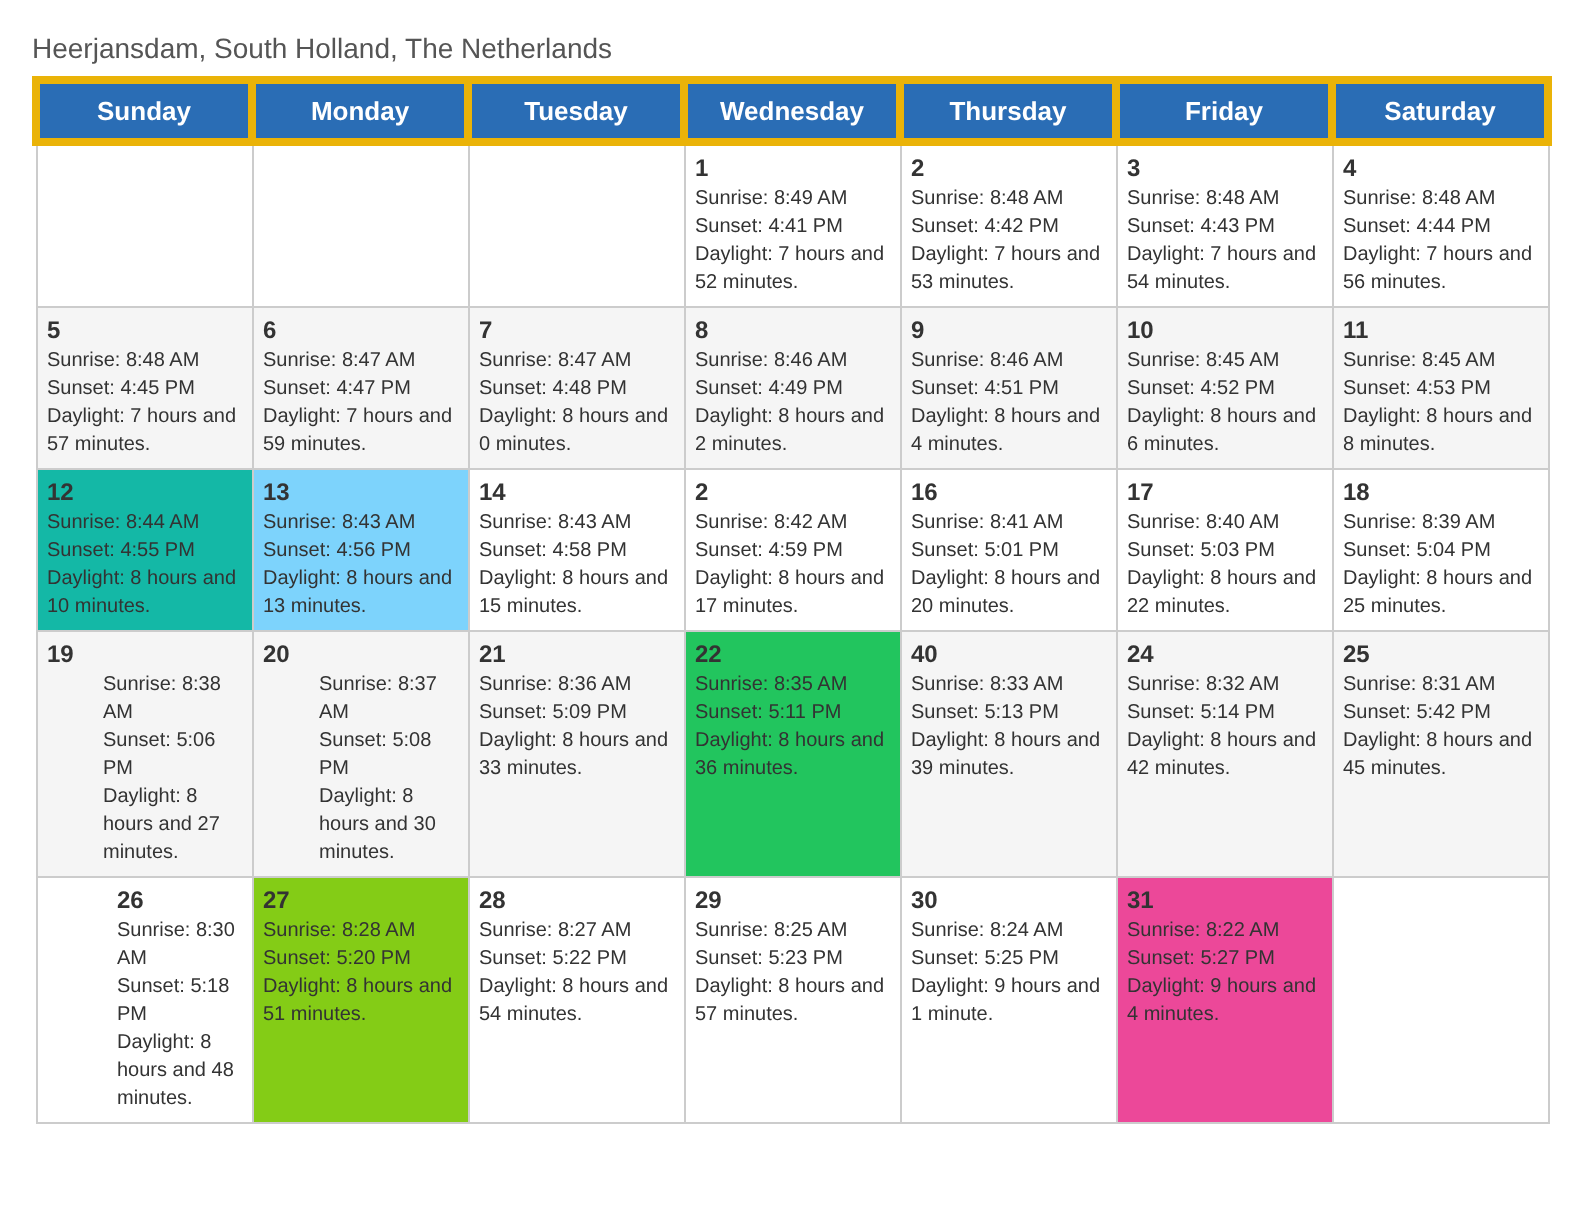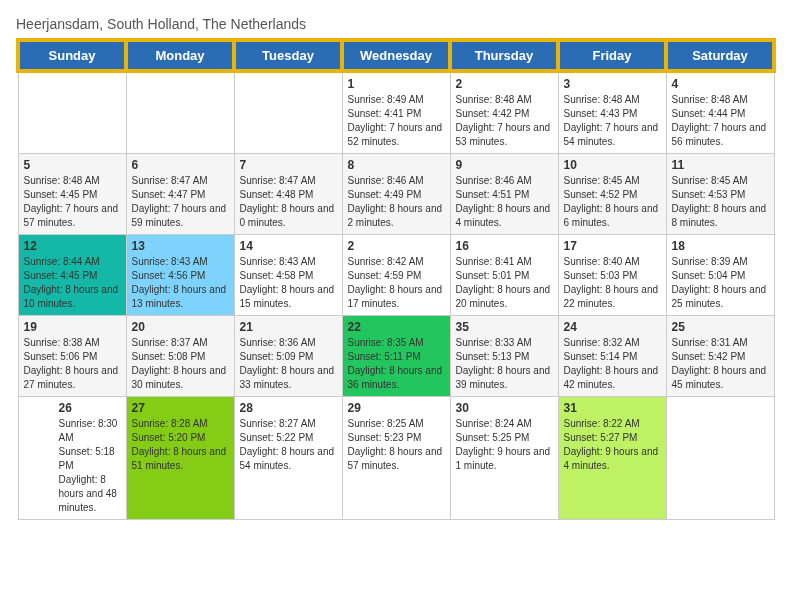--- a/index.html
+++ b/index.html
@@ -174,21 +174,21 @@
           <span class="day-num">11</span>
           <div class="day-info" style="white-space: pre-line;">Sunrise: 8:45 AM
 Sunset: 4:53 PM
 Daylight: 8 hours and 8 minutes.</div>
         </td>
       </tr>
       <tr>
         <td style="background: #14b8a6;">
           <span class="day-num">12</span>
           <div class="day-info" style="white-space: pre-line;">Sunrise: 8:44 AM
-Sunset: 4:45 PM
+Sunset: 4:55 PM
 Daylight: 8 hours and 10 minutes.</div>
         </td>
         <td style="background: #7dd3fc;">
           <span class="day-num">13</span>
           <div class="day-info" style="white-space: pre-line;">Sunrise: 8:43 AM
 Sunset: 4:56 PM
 Daylight: 8 hours and 13 minutes.</div>
         </td>
         <td style="background: rgb(255, 255, 255);">
           <span class="day-num">14</span>
@@ -217,44 +217,44 @@
         <td style="background: rgb(255, 255, 255);">
           <span class="day-num">18</span>
           <div class="day-info" style="white-space: pre-line;">Sunrise: 8:39 AM
 Sunset: 5:04 PM
 Daylight: 8 hours and 25 minutes.</div>
         </td>
       </tr>
       <tr>
         <td style="background: rgb(245, 245, 245);">
           <span class="day-num">19</span>
-          <div class="day-info" style="white-space: pre-line;">Sunrise: 8:38 AM
+          <div class="day-info" style="white-space: pre-line; margin-left: 28px;">Sunrise: 8:38 AM
 Sunset: 5:06 PM
 Daylight: 8 hours and 27 minutes.</div>
         </td>
         <td style="background: rgb(245, 245, 245);">
           <span class="day-num">20</span>
-          <div class="day-info" style="white-space: pre-line;">Sunrise: 8:37 AM
+          <div class="day-info" style="white-space: pre-line; margin-left: 28px;">Sunrise: 8:37 AM
 Sunset: 5:08 PM
 Daylight: 8 hours and 30 minutes.</div>
         </td>
         <td style="background: rgb(245, 245, 245);">
           <span class="day-num">21</span>
           <div class="day-info" style="white-space: pre-line;">Sunrise: 8:36 AM
 Sunset: 5:09 PM
 Daylight: 8 hours and 33 minutes.</div>
         </td>
         <td style="background: #22c55e;">
           <span class="day-num">22</span>
           <div class="day-info" style="white-space: pre-line;">Sunrise: 8:35 AM
 Sunset: 5:11 PM
 Daylight: 8 hours and 36 minutes.</div>
         </td>
         <td style="background: rgb(245, 245, 245);">
-          <span class="day-num">35</span>
+          <span class="day-num">40</span>
           <div class="day-info" style="white-space: pre-line;">Sunrise: 8:33 AM
 Sunset: 5:13 PM
 Daylight: 8 hours and 39 minutes.</div>
         </td>
         <td style="background: rgb(245, 245, 245);">
           <span class="day-num">24</span>
           <div class="day-info" style="white-space: pre-line;">Sunrise: 8:32 AM
 Sunset: 5:14 PM
 Daylight: 8 hours and 42 minutes.</div>
         </td>
@@ -289,21 +289,21 @@
           <div class="day-info" style="white-space: pre-line;">Sunrise: 8:25 AM
 Sunset: 5:23 PM
 Daylight: 8 hours and 57 minutes.</div>
         </td>
         <td style="background: rgb(255, 255, 255);">
           <span class="day-num">30</span>
           <div class="day-info" style="white-space: pre-line;">Sunrise: 8:24 AM
 Sunset: 5:25 PM
 Daylight: 9 hours and 1 minute.</div>
         </td>
-        <td style="background: #bef264;">
+        <td style="background: #ec4899;">
           <span class="day-num">31</span>
           <div class="day-info" style="white-space: pre-line;">Sunrise: 8:22 AM
 Sunset: 5:27 PM
 Daylight: 9 hours and 4 minutes.</div>
         </td>
         <td class="empty-cell" style="background: rgb(255, 255, 255);"></td>
       </tr>
     </tbody>
 </table>
 

